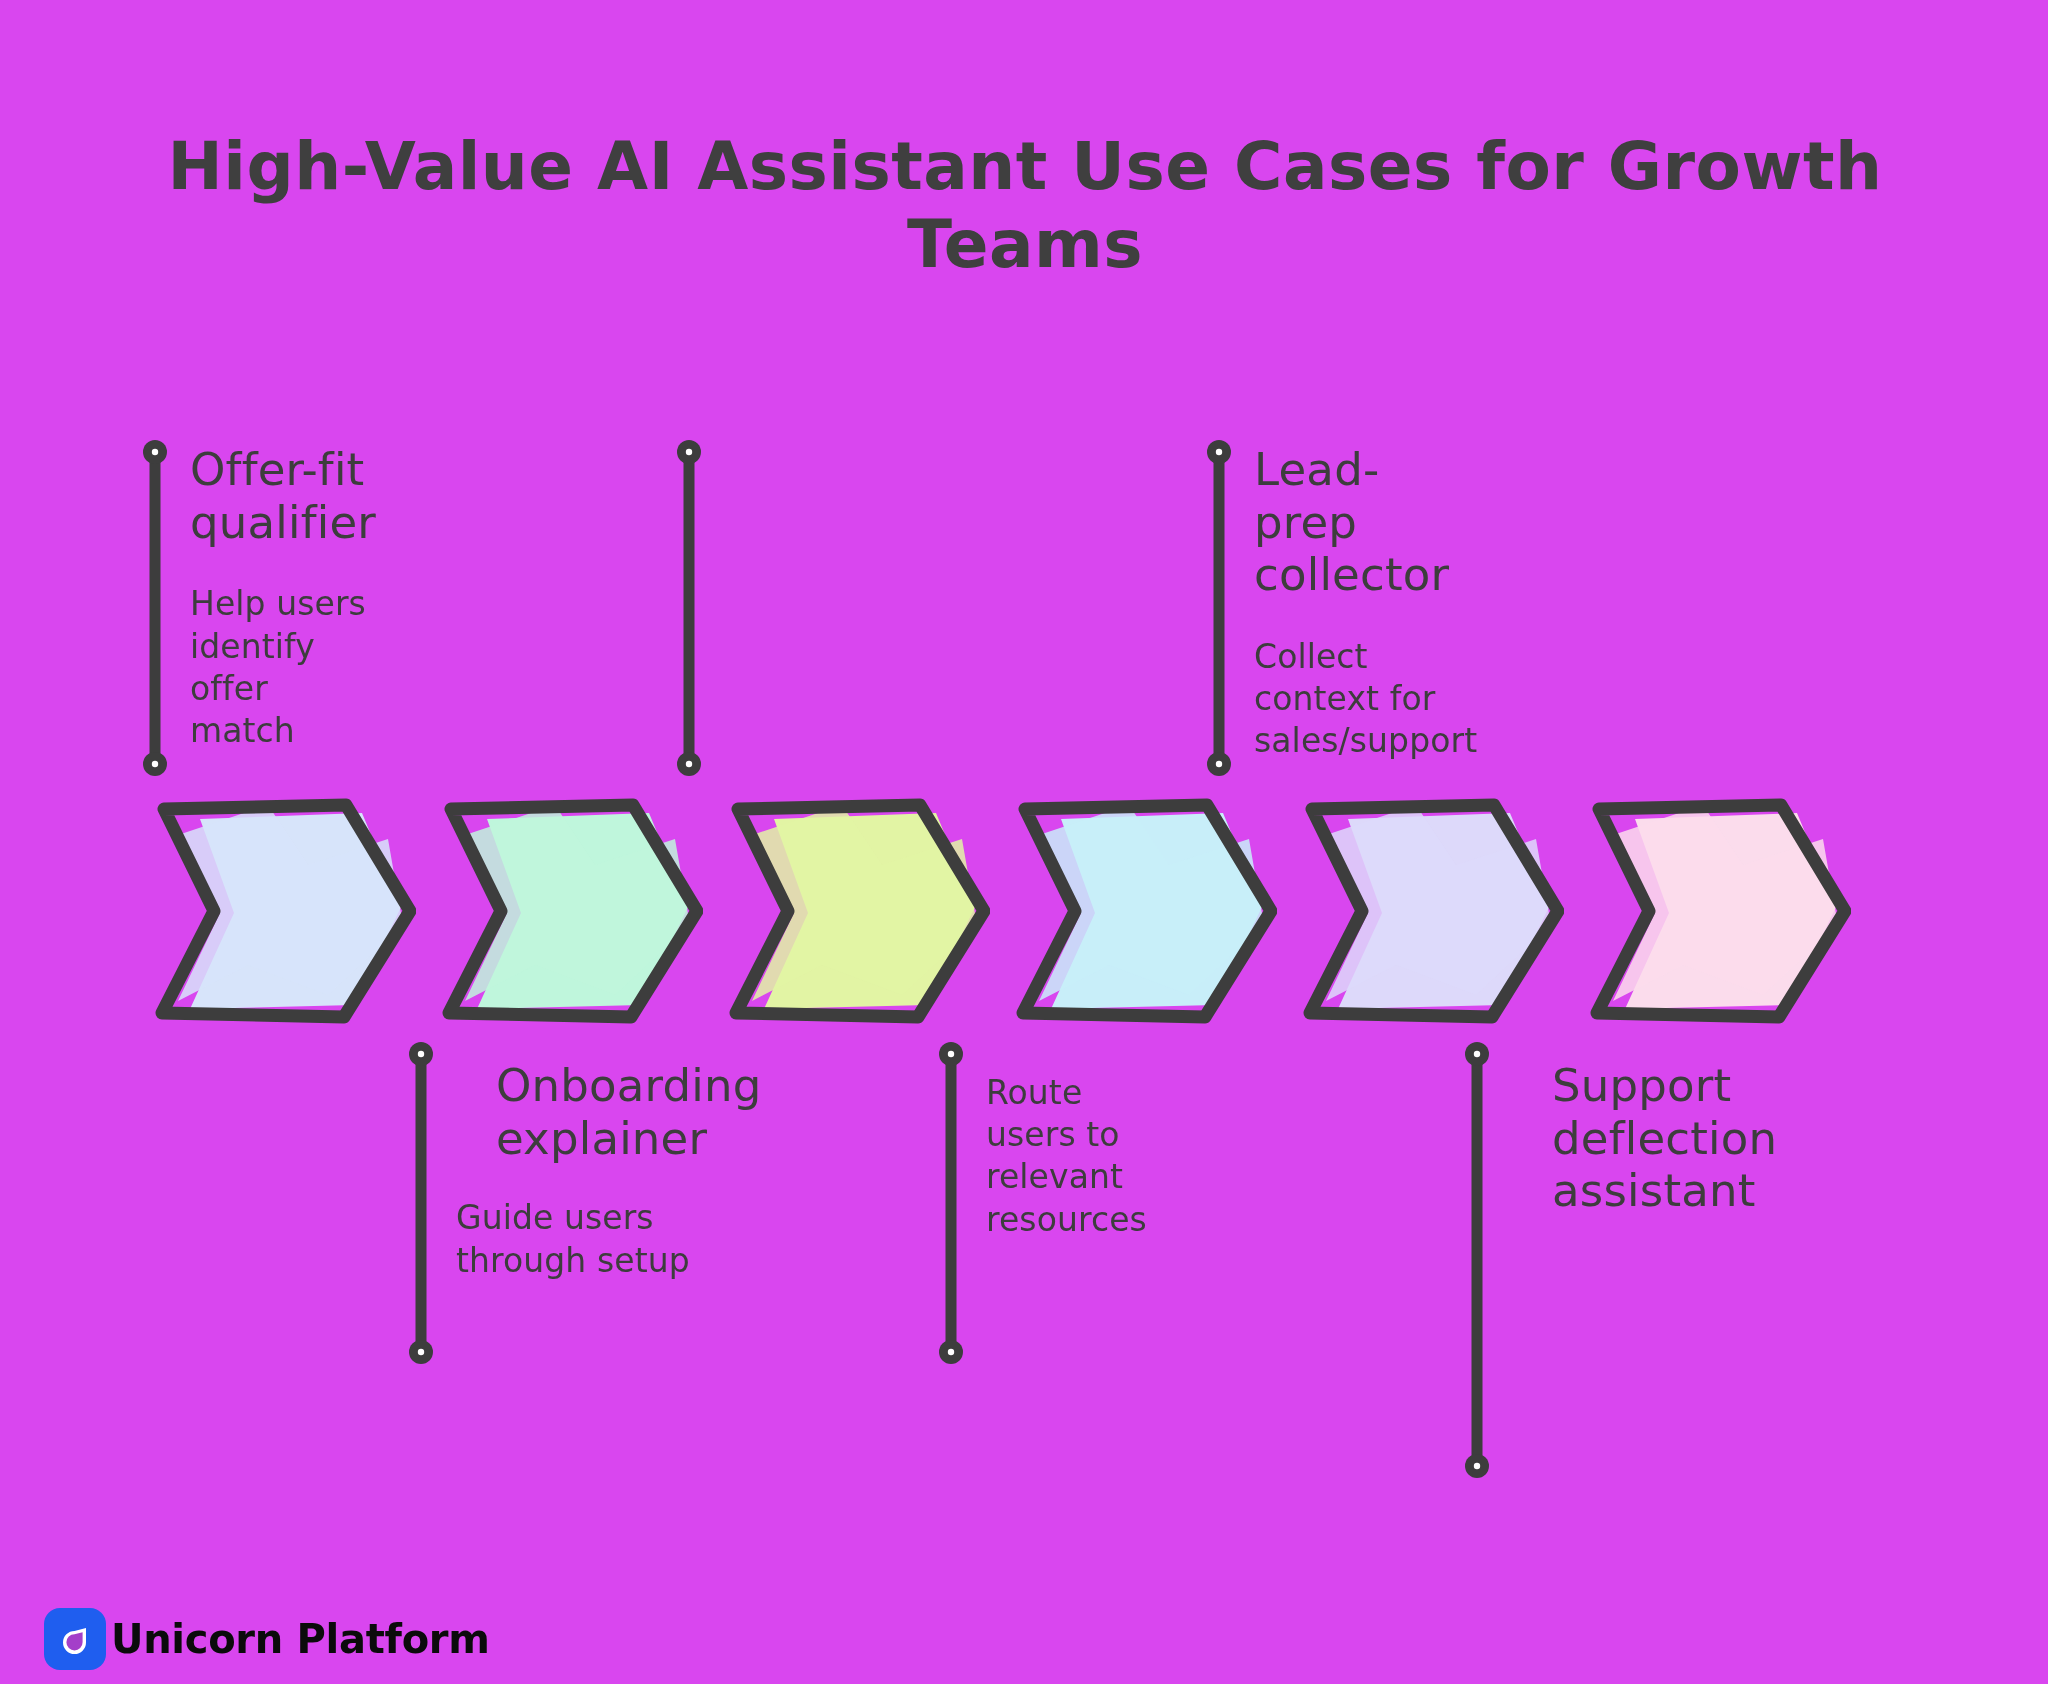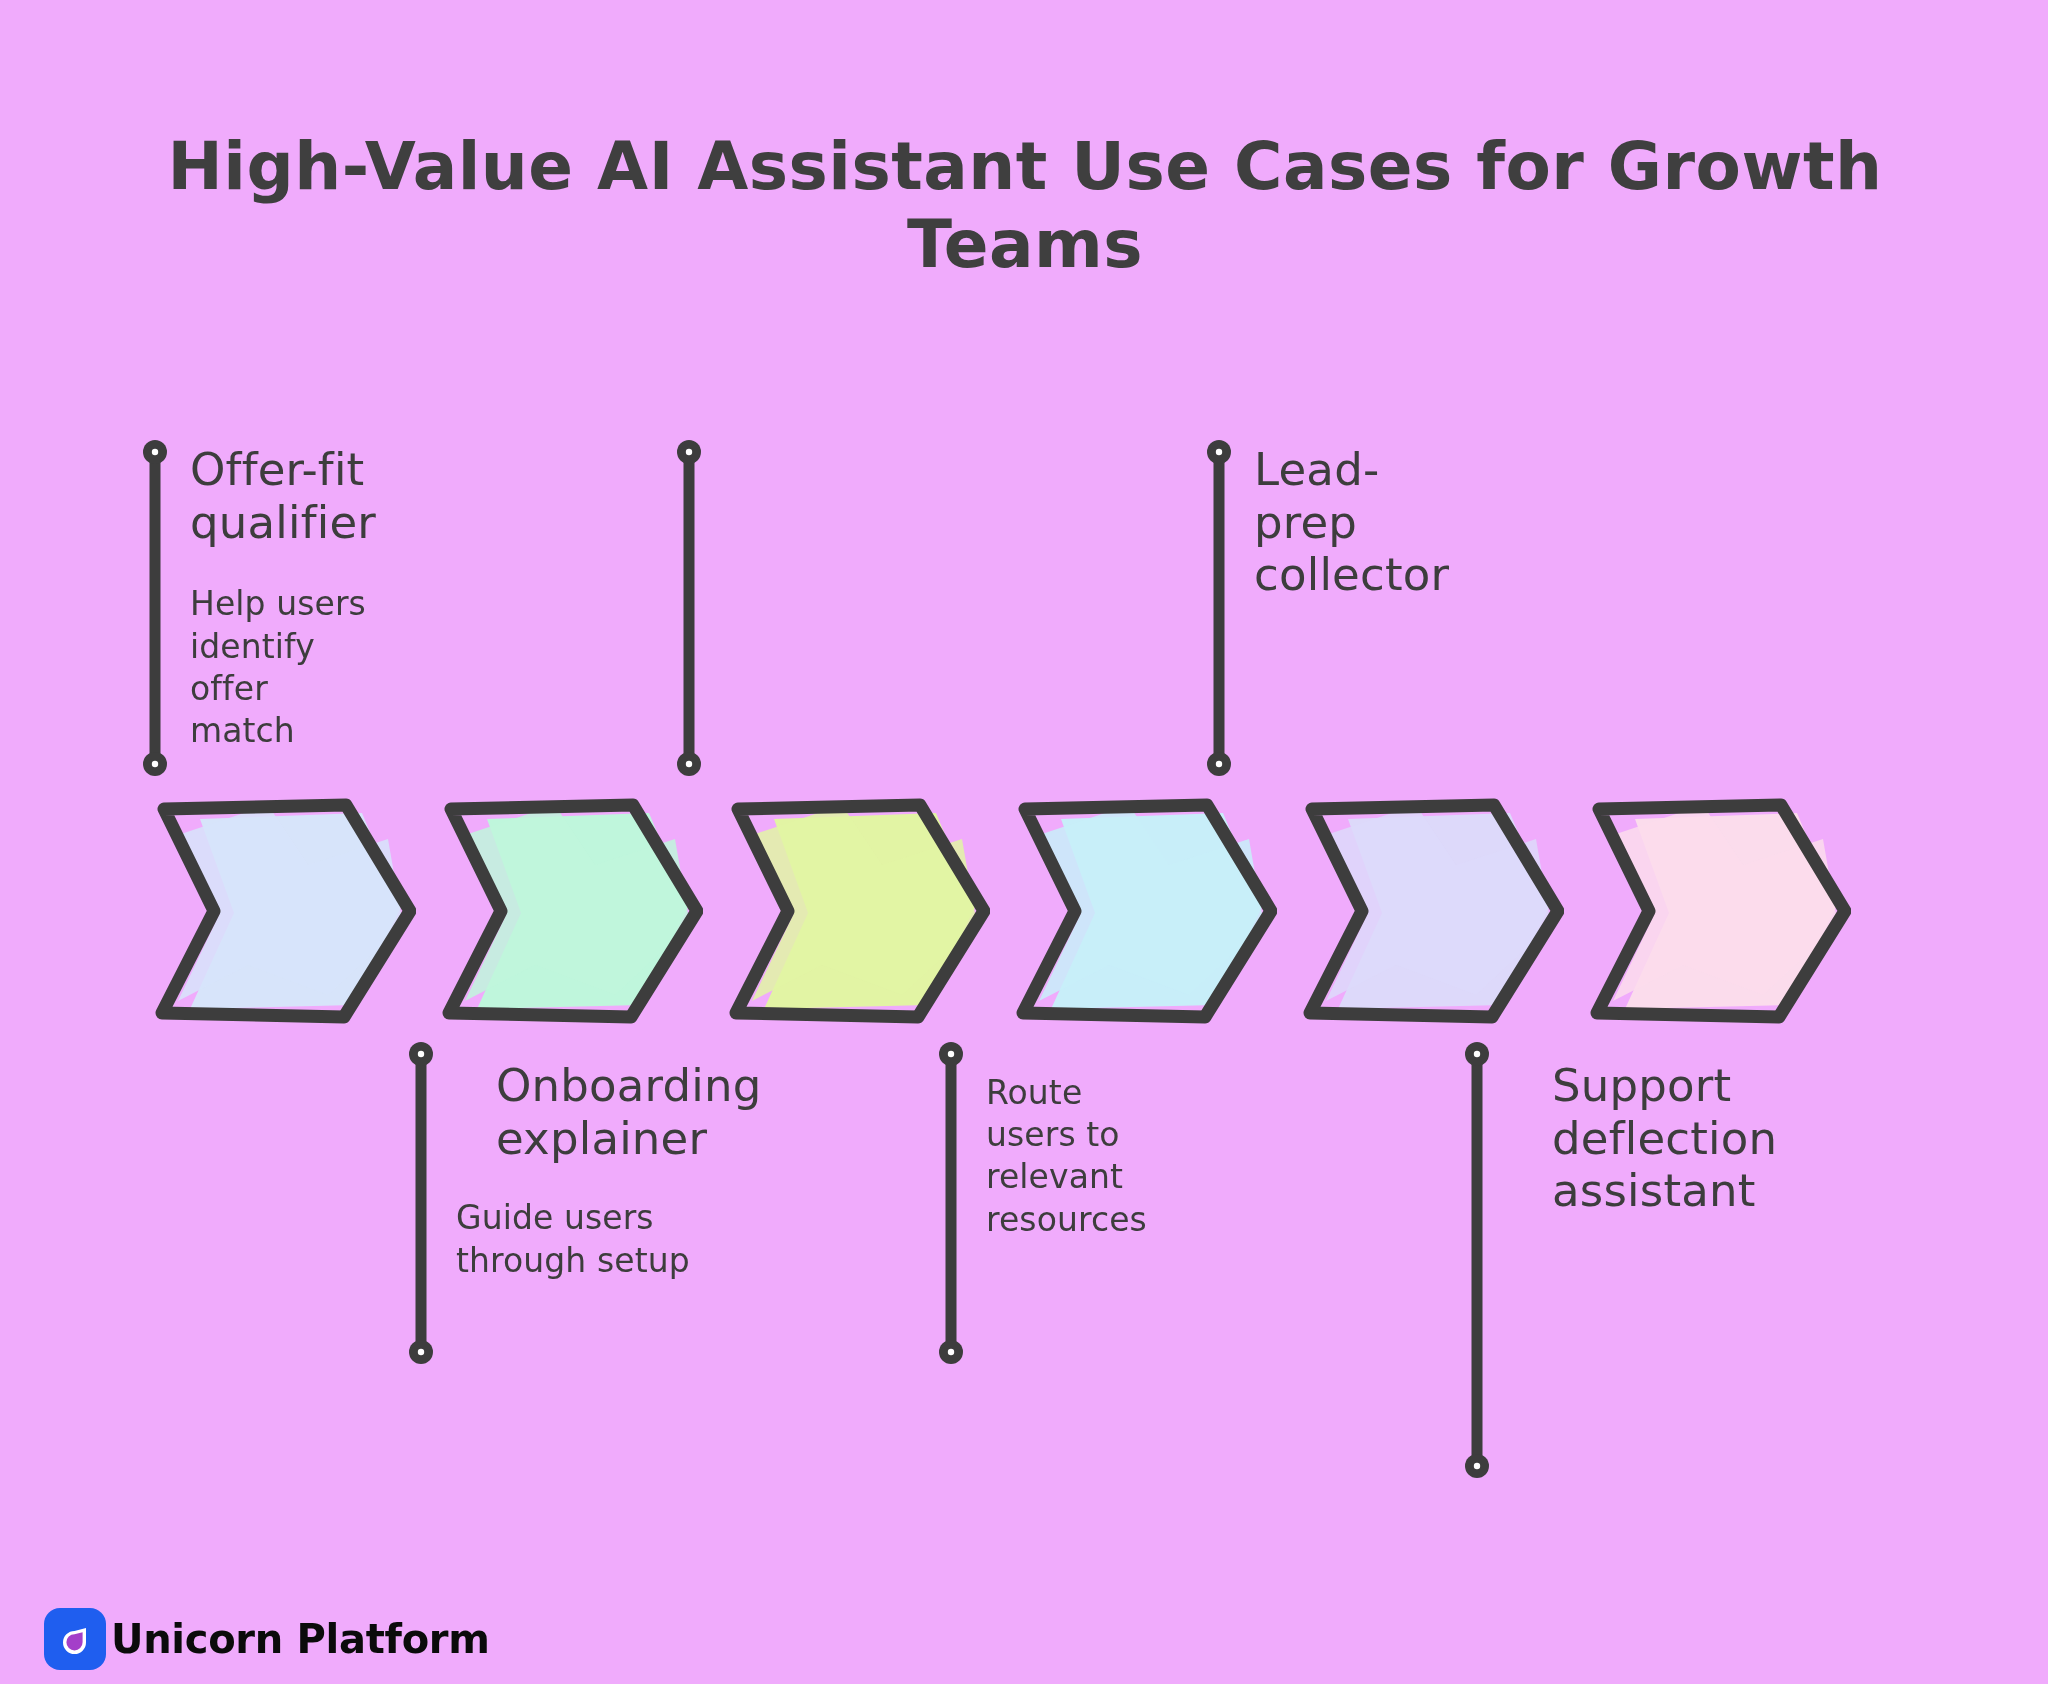--- a/index.html
+++ b/index.html
@@ -13,21 +13,21 @@
     height: 1684px;
     font-family: "DejaVu Sans", sans-serif;
     overflow: hidden;
     position: relative;
   }
 
   .canvas {
     position: relative;
     width: 2048px;
     height: 1684px;
-    background: #f0abfc;
+    background: #d946ef;
   }
 
   
   .title {
     position: absolute;
     left: 120px;
     top: 128px;
     width: 1810px;
     text-align: center;
     font-family: "DejaVu Sans", sans-serif;
@@ -243,20 +243,22 @@
           <line x1="17" y1="16" x2="17" y2="324" stroke="#3d3d3d" stroke-width="11" stroke-linecap="round"></line>
           <circle cx="17" cy="14" r="12" fill="#3d3d3d"></circle>
           <circle cx="17" cy="14" r="3.2" fill="#ffffff"></circle>
           <circle cx="17" cy="326" r="12" fill="#3d3d3d"></circle>
           <circle cx="17" cy="326" r="3.2" fill="#ffffff"></circle>
         </svg>
       </div>
       <div class="texts">
         <div class="heading">Lead-prep
 collector</div>
+        <div class="sub">Collect context for
+sales/support</div>
       </div>
     </div>
 
     <div class="callout bottom" style="left:404px; top:1040px;">
       <div class="connector">
         <svg width="34" height="326" viewBox="0 0 34 326" xmlns="http://www.w3.org/2000/svg">
           <line x1="17" y1="16" x2="17" y2="310" stroke="#3d3d3d" stroke-width="11" stroke-linecap="round"></line>
           <circle cx="17" cy="14" r="12" fill="#3d3d3d"></circle>
           <circle cx="17" cy="14" r="3.2" fill="#ffffff"></circle>
           <circle cx="17" cy="312" r="12" fill="#3d3d3d"></circle>

